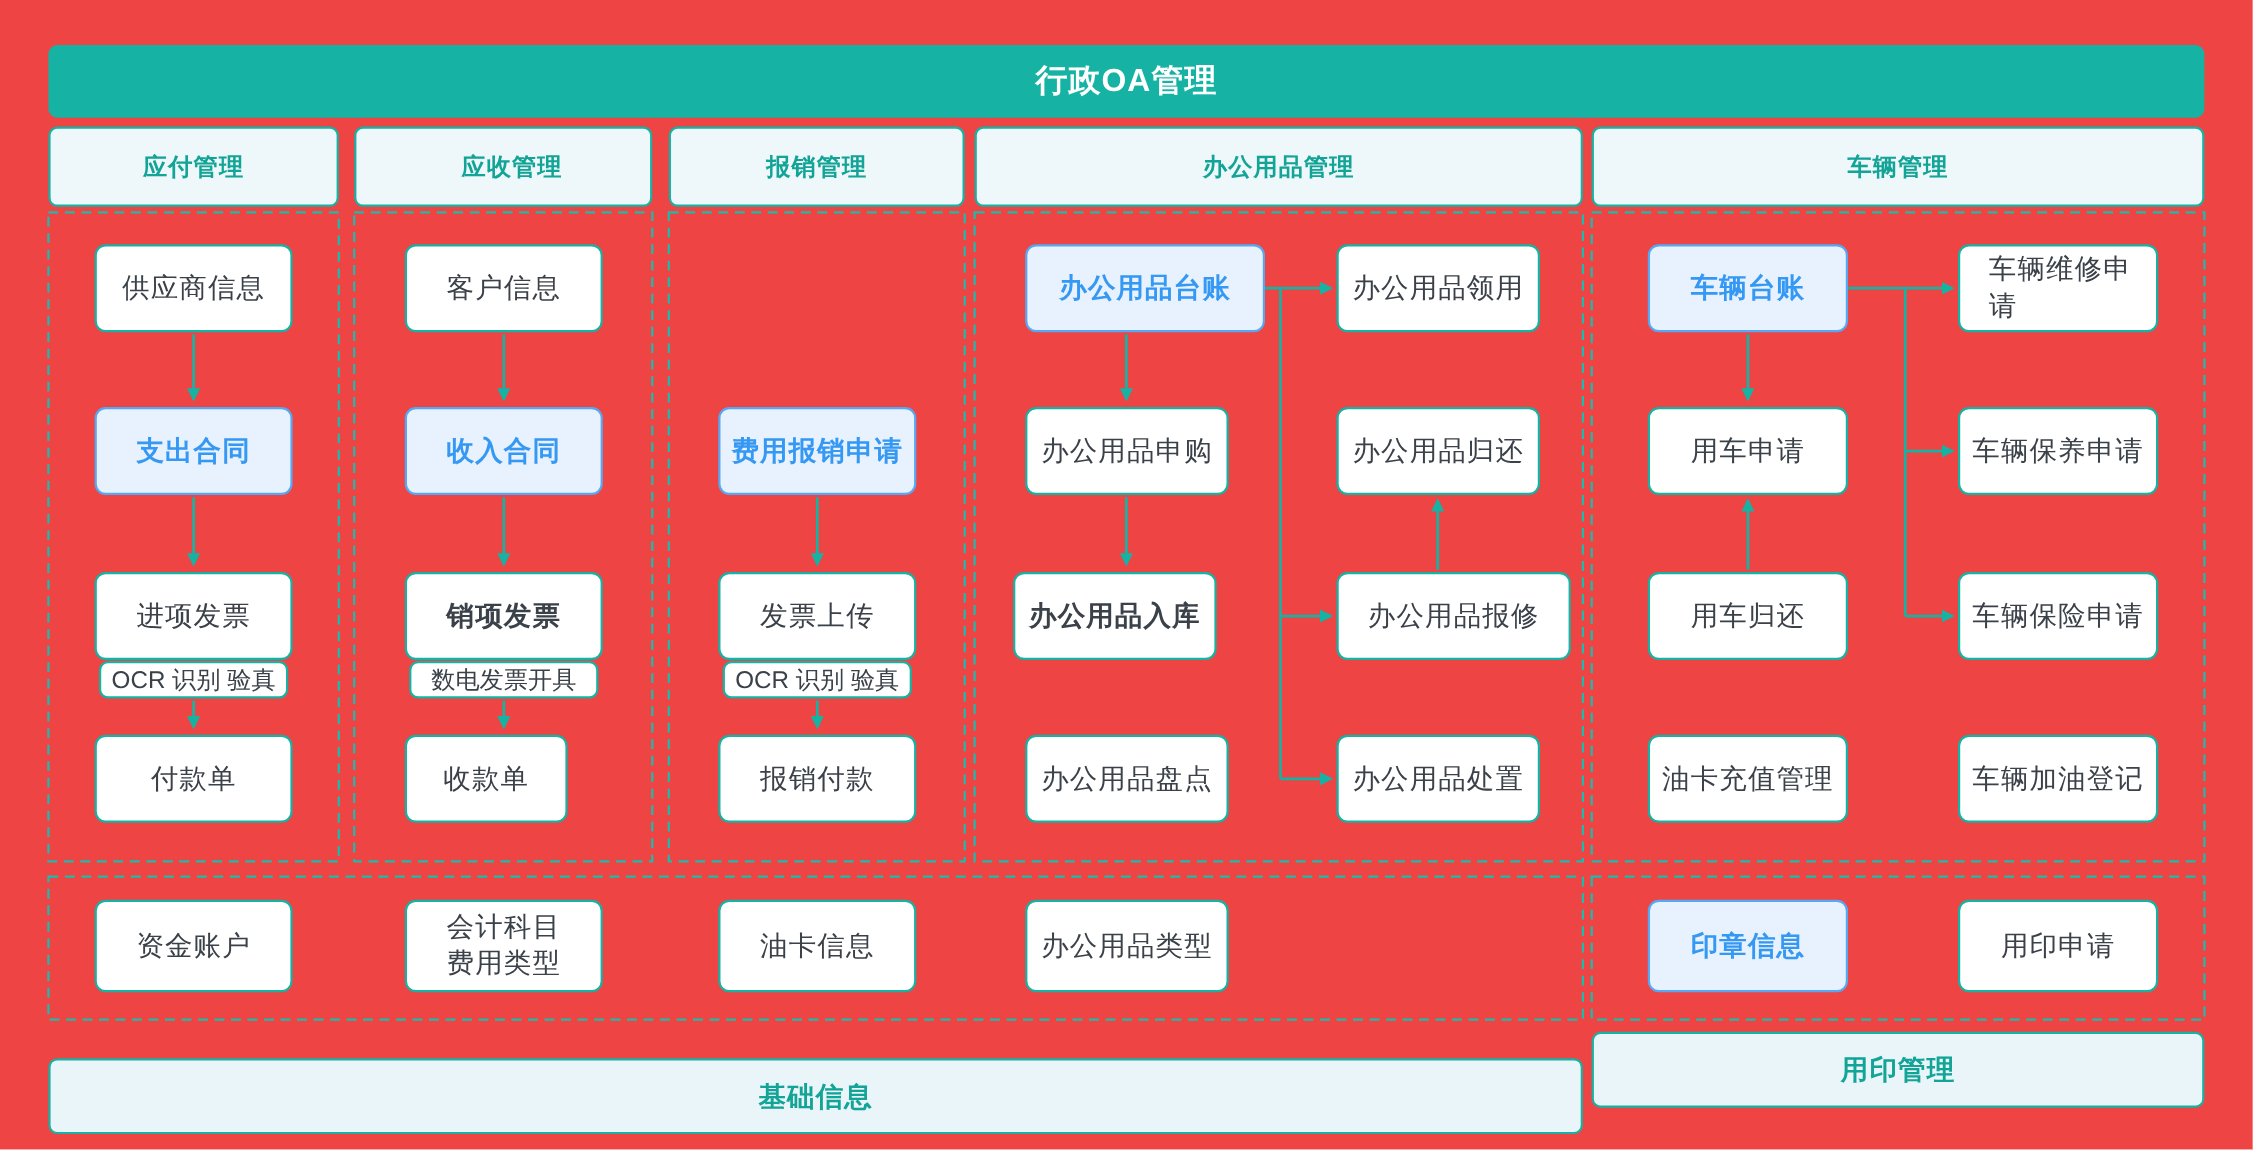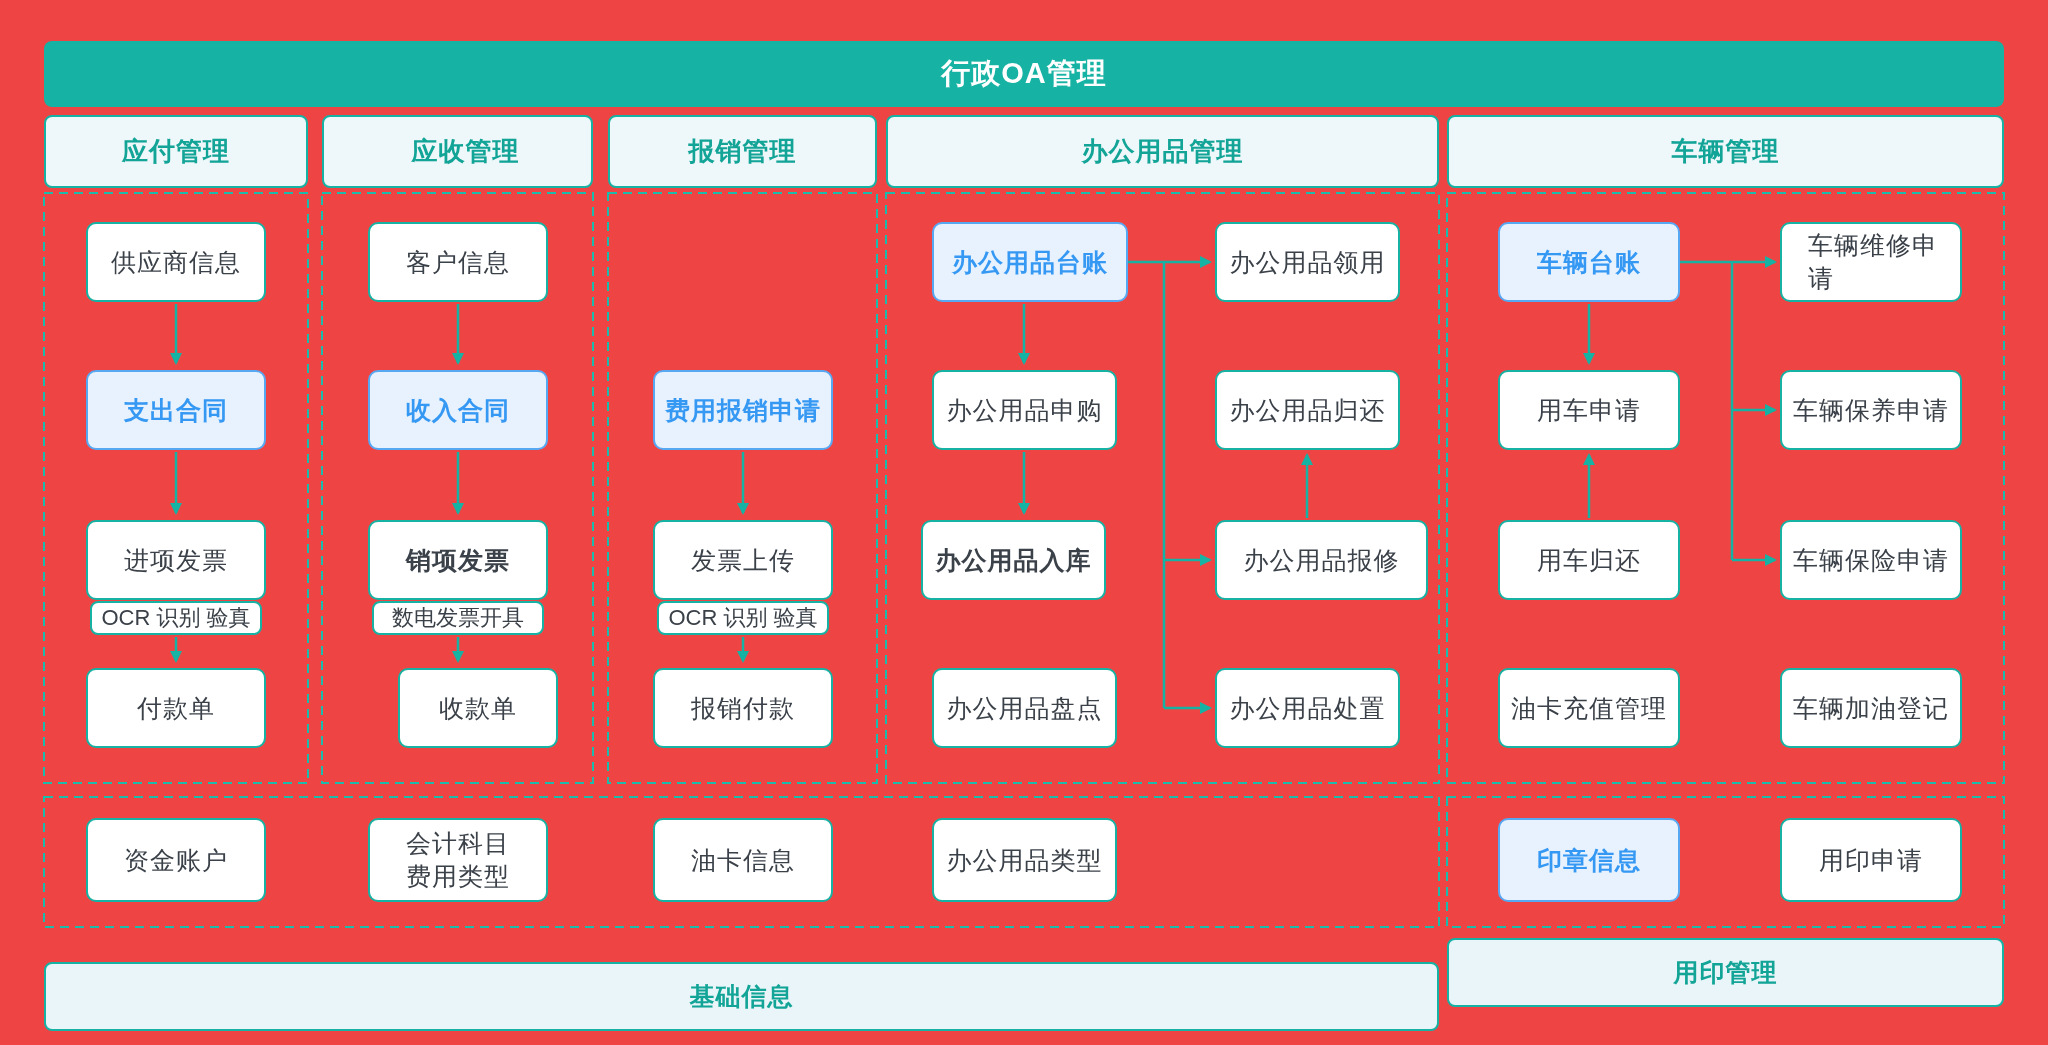--- a/index.html
+++ b/index.html
@@ -8,21 +8,21 @@
     font-family:"Liberation Sans","DejaVu Sans",sans-serif;
   }
   .banner{
     position:absolute;background:#16b2a3;border-radius:8px;
     display:flex;align-items:center;justify-content:center;
     color:#ffffff;font-size:29px;font-weight:bold;letter-spacing:1px;
   }
   .col-header{
     position:absolute;background:#eef7fa;border:2px solid #16b2a3;border-radius:8px;
     display:flex;align-items:center;justify-content:center;
-    color:#12a496;font-size:26px;font-weight:bold;letter-spacing:1px;box-sizing:border-box;
+    color:#12a496;font-size:22px;font-weight:bold;letter-spacing:1px;box-sizing:border-box;
   }
   .footer-bar{
     position:absolute;background:#e9f5f8;border:2px solid #16b2a3;border-radius:8px;
     display:flex;align-items:center;justify-content:center;
     color:#12a496;font-size:25px;font-weight:bold;letter-spacing:1px;box-sizing:border-box;
   }
   .node{
     position:absolute;background:#ffffff;border:2px solid #16b2a3;border-radius:10px;
     display:flex;flex-direction:column;align-items:center;justify-content:center;
     color:#3b4149;font-size:25px;font-weight:500;letter-spacing:1px;box-sizing:border-box;
@@ -92,28 +92,28 @@
   <div class="node" style="left:86px;top:222px;width:180px;height:80px;">供应商信息</div>
   <div class="node hl" style="left:86px;top:370px;width:180px;height:80px;">支出合同</div>
   <div class="node" style="left:86px;top:520px;width:180px;height:80px;">进项发票</div>
   <div class="node sub" style="left:90px;top:601px;width:172px;height:34px;">OCR 识别 验真</div>
   <div class="node" style="left:86px;top:668px;width:180px;height:80px;">付款单</div>
 
   <div class="node" style="left:368px;top:222px;width:180px;height:80px;">客户信息</div>
   <div class="node hl" style="left:368px;top:370px;width:180px;height:80px;">收入合同</div>
   <div class="node" style="left:368px;top:520px;width:180px;height:80px;font-weight:bold;">销项发票</div>
   <div class="node sub" style="left:372px;top:601px;width:172px;height:34px;">数电发票开具</div>
-  <div class="node" style="left:368px;top:668px;width:160px;height:80px;margin-left:30px;">收款单</div>
+  <div class="node" style="left:368px;top:668px;width:148px;height:80px;">收款单</div>
 
   <div class="node hl" style="left:653px;top:370px;width:180px;height:80px;">费用报销申请</div>
   <div class="node" style="left:653px;top:520px;width:180px;height:80px;">发票上传</div>
   <div class="node sub" style="left:657px;top:601px;width:172px;height:34px;">OCR 识别 验真</div>
   <div class="node" style="left:653px;top:668px;width:180px;height:80px;">报销付款</div>
 
-  <div class="node hl" style="left:932px;top:222px;width:196px;height:80px;">办公用品台账</div>
+  <div class="node hl" style="left:932px;top:222px;width:218px;height:80px;">办公用品台账</div>
   <div class="node" style="left:932px;top:370px;width:185px;height:80px;">办公用品申购</div>
   <div class="node" style="left:921px;top:520px;width:185px;height:80px;font-weight:bold;">办公用品入库</div>
   <div class="node" style="left:932px;top:668px;width:185px;height:80px;">办公用品盘点</div>
   <div class="node" style="left:1215px;top:222px;width:185px;height:80px;">办公用品领用</div>
   <div class="node" style="left:1215px;top:370px;width:185px;height:80px;">办公用品归还</div>
   <div class="node" style="left:1215px;top:520px;width:213px;height:80px;">办公用品报修</div>
   <div class="node" style="left:1215px;top:668px;width:185px;height:80px;">办公用品处置</div>
 
   <div class="node hl" style="left:1498px;top:222px;width:182px;height:80px;">车辆台账</div>
   <div class="node" style="left:1498px;top:370px;width:182px;height:80px;">用车申请</div>

